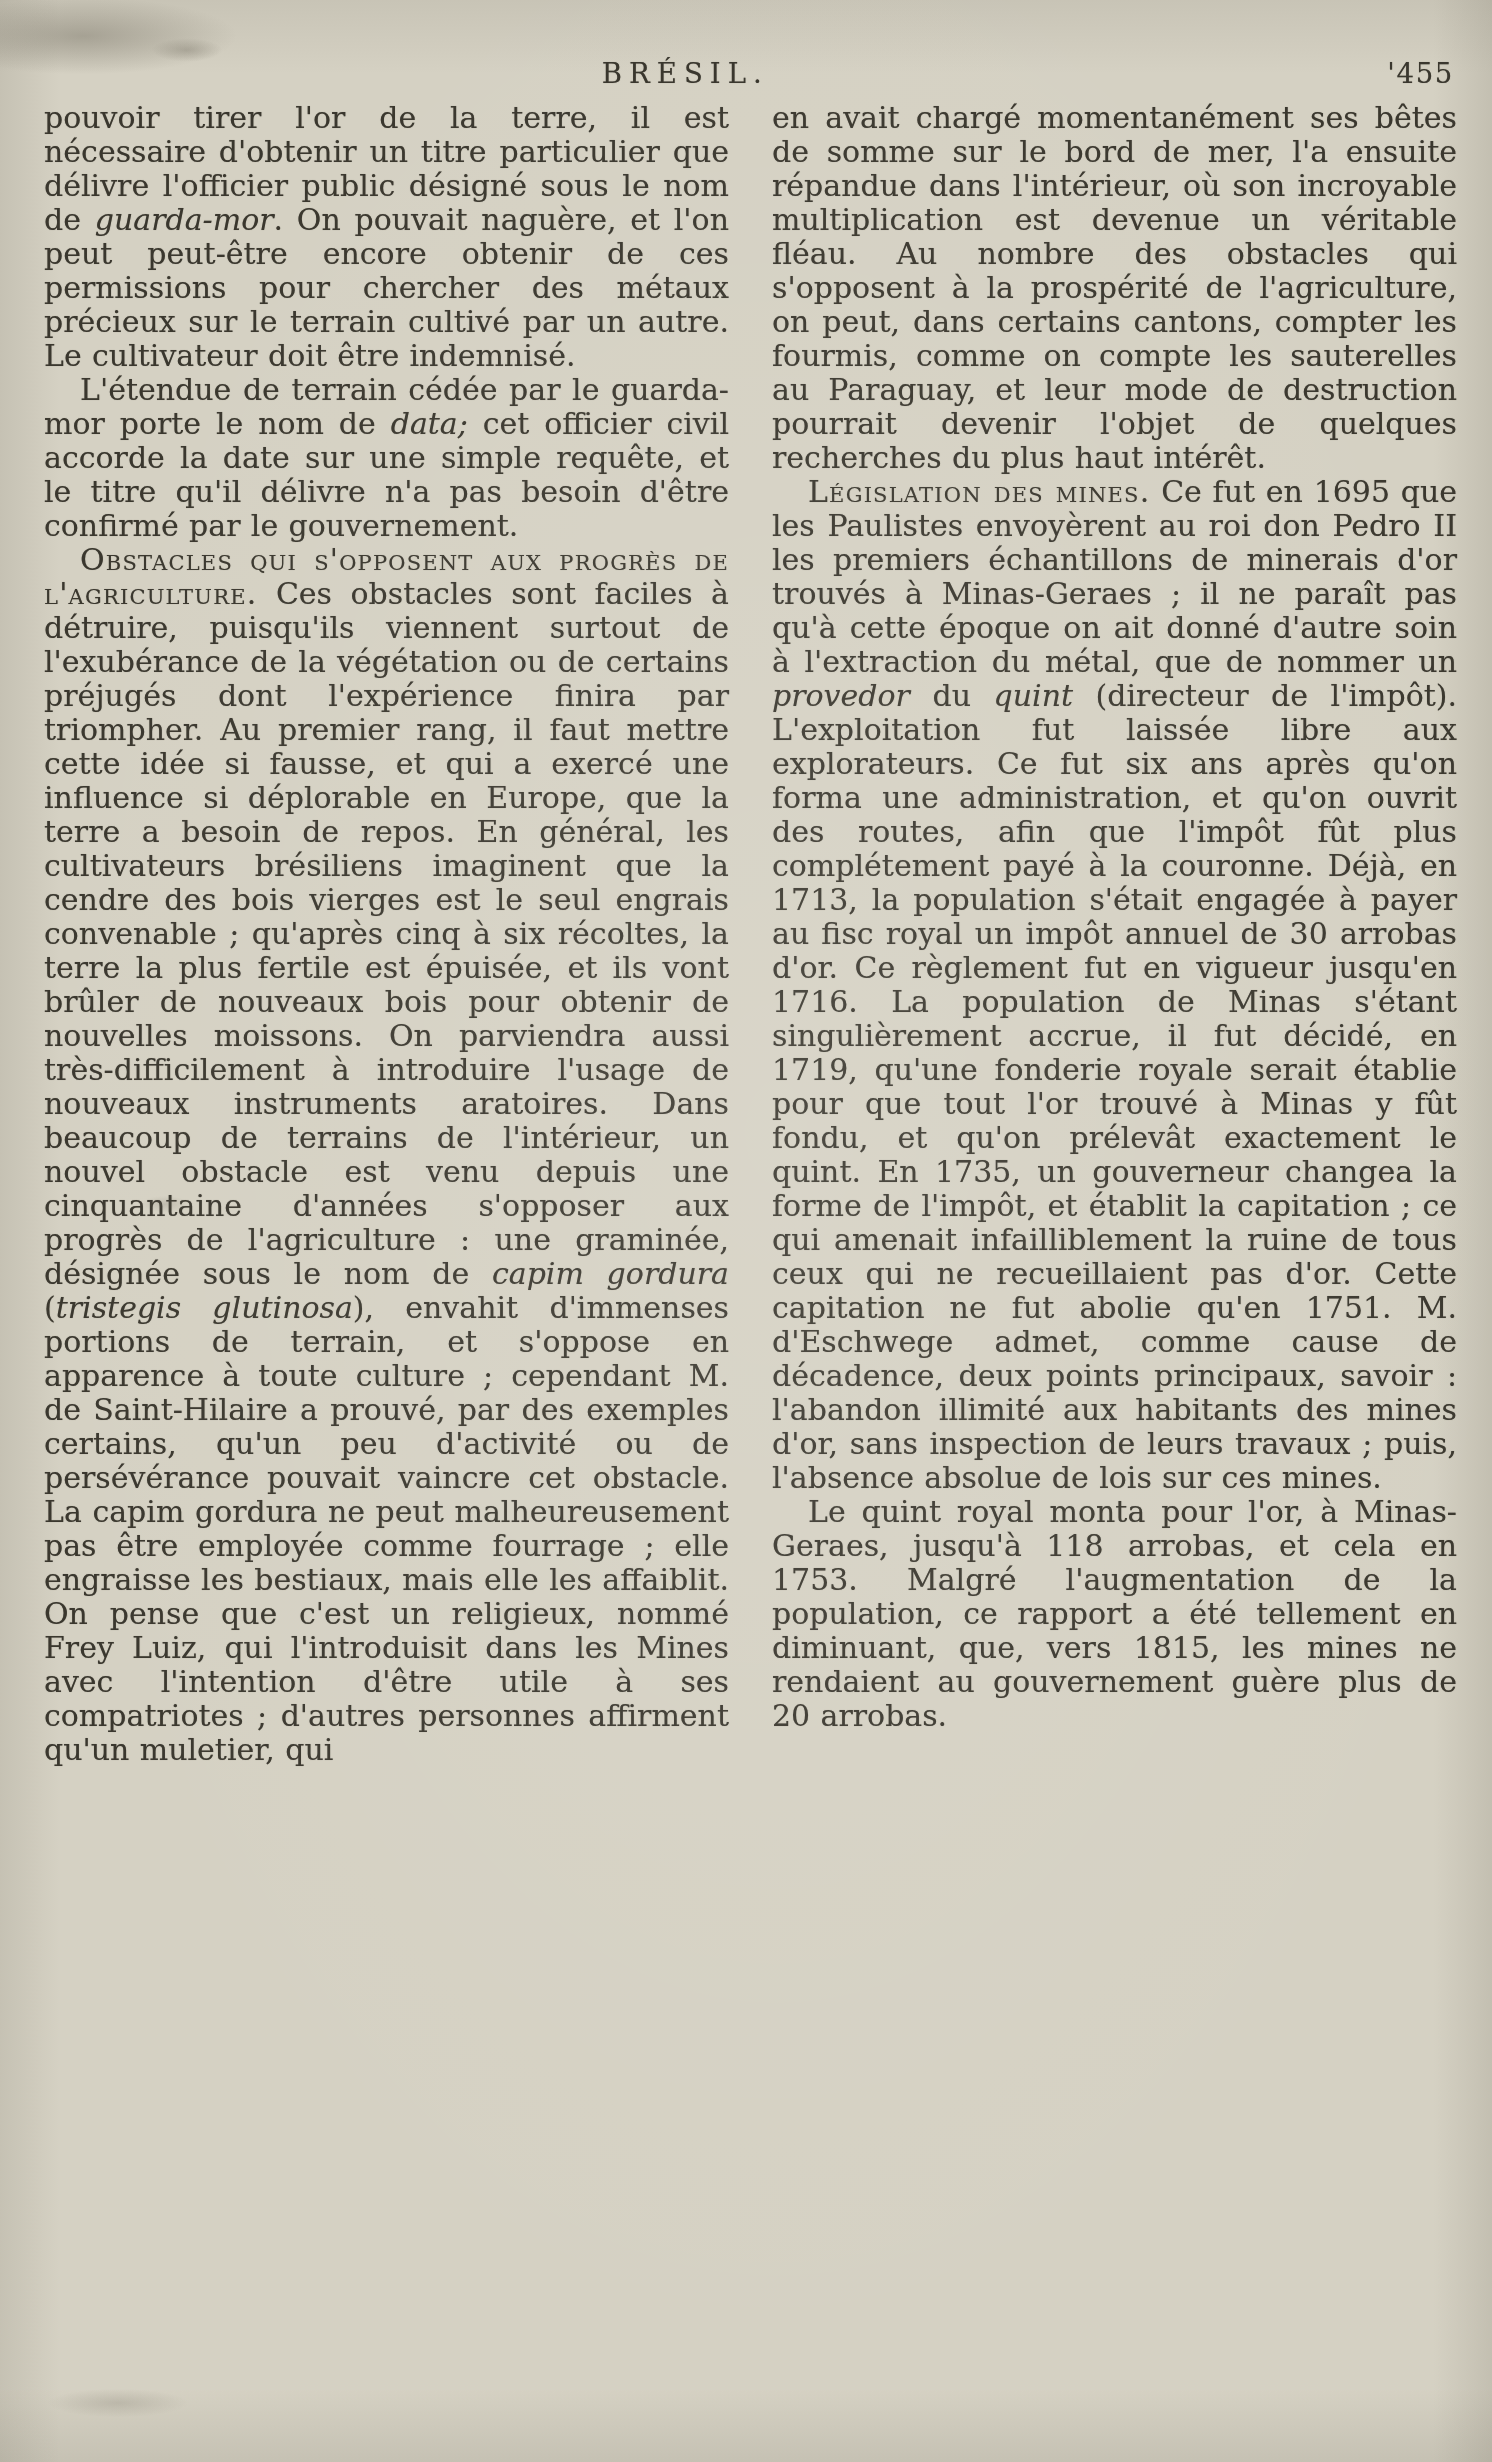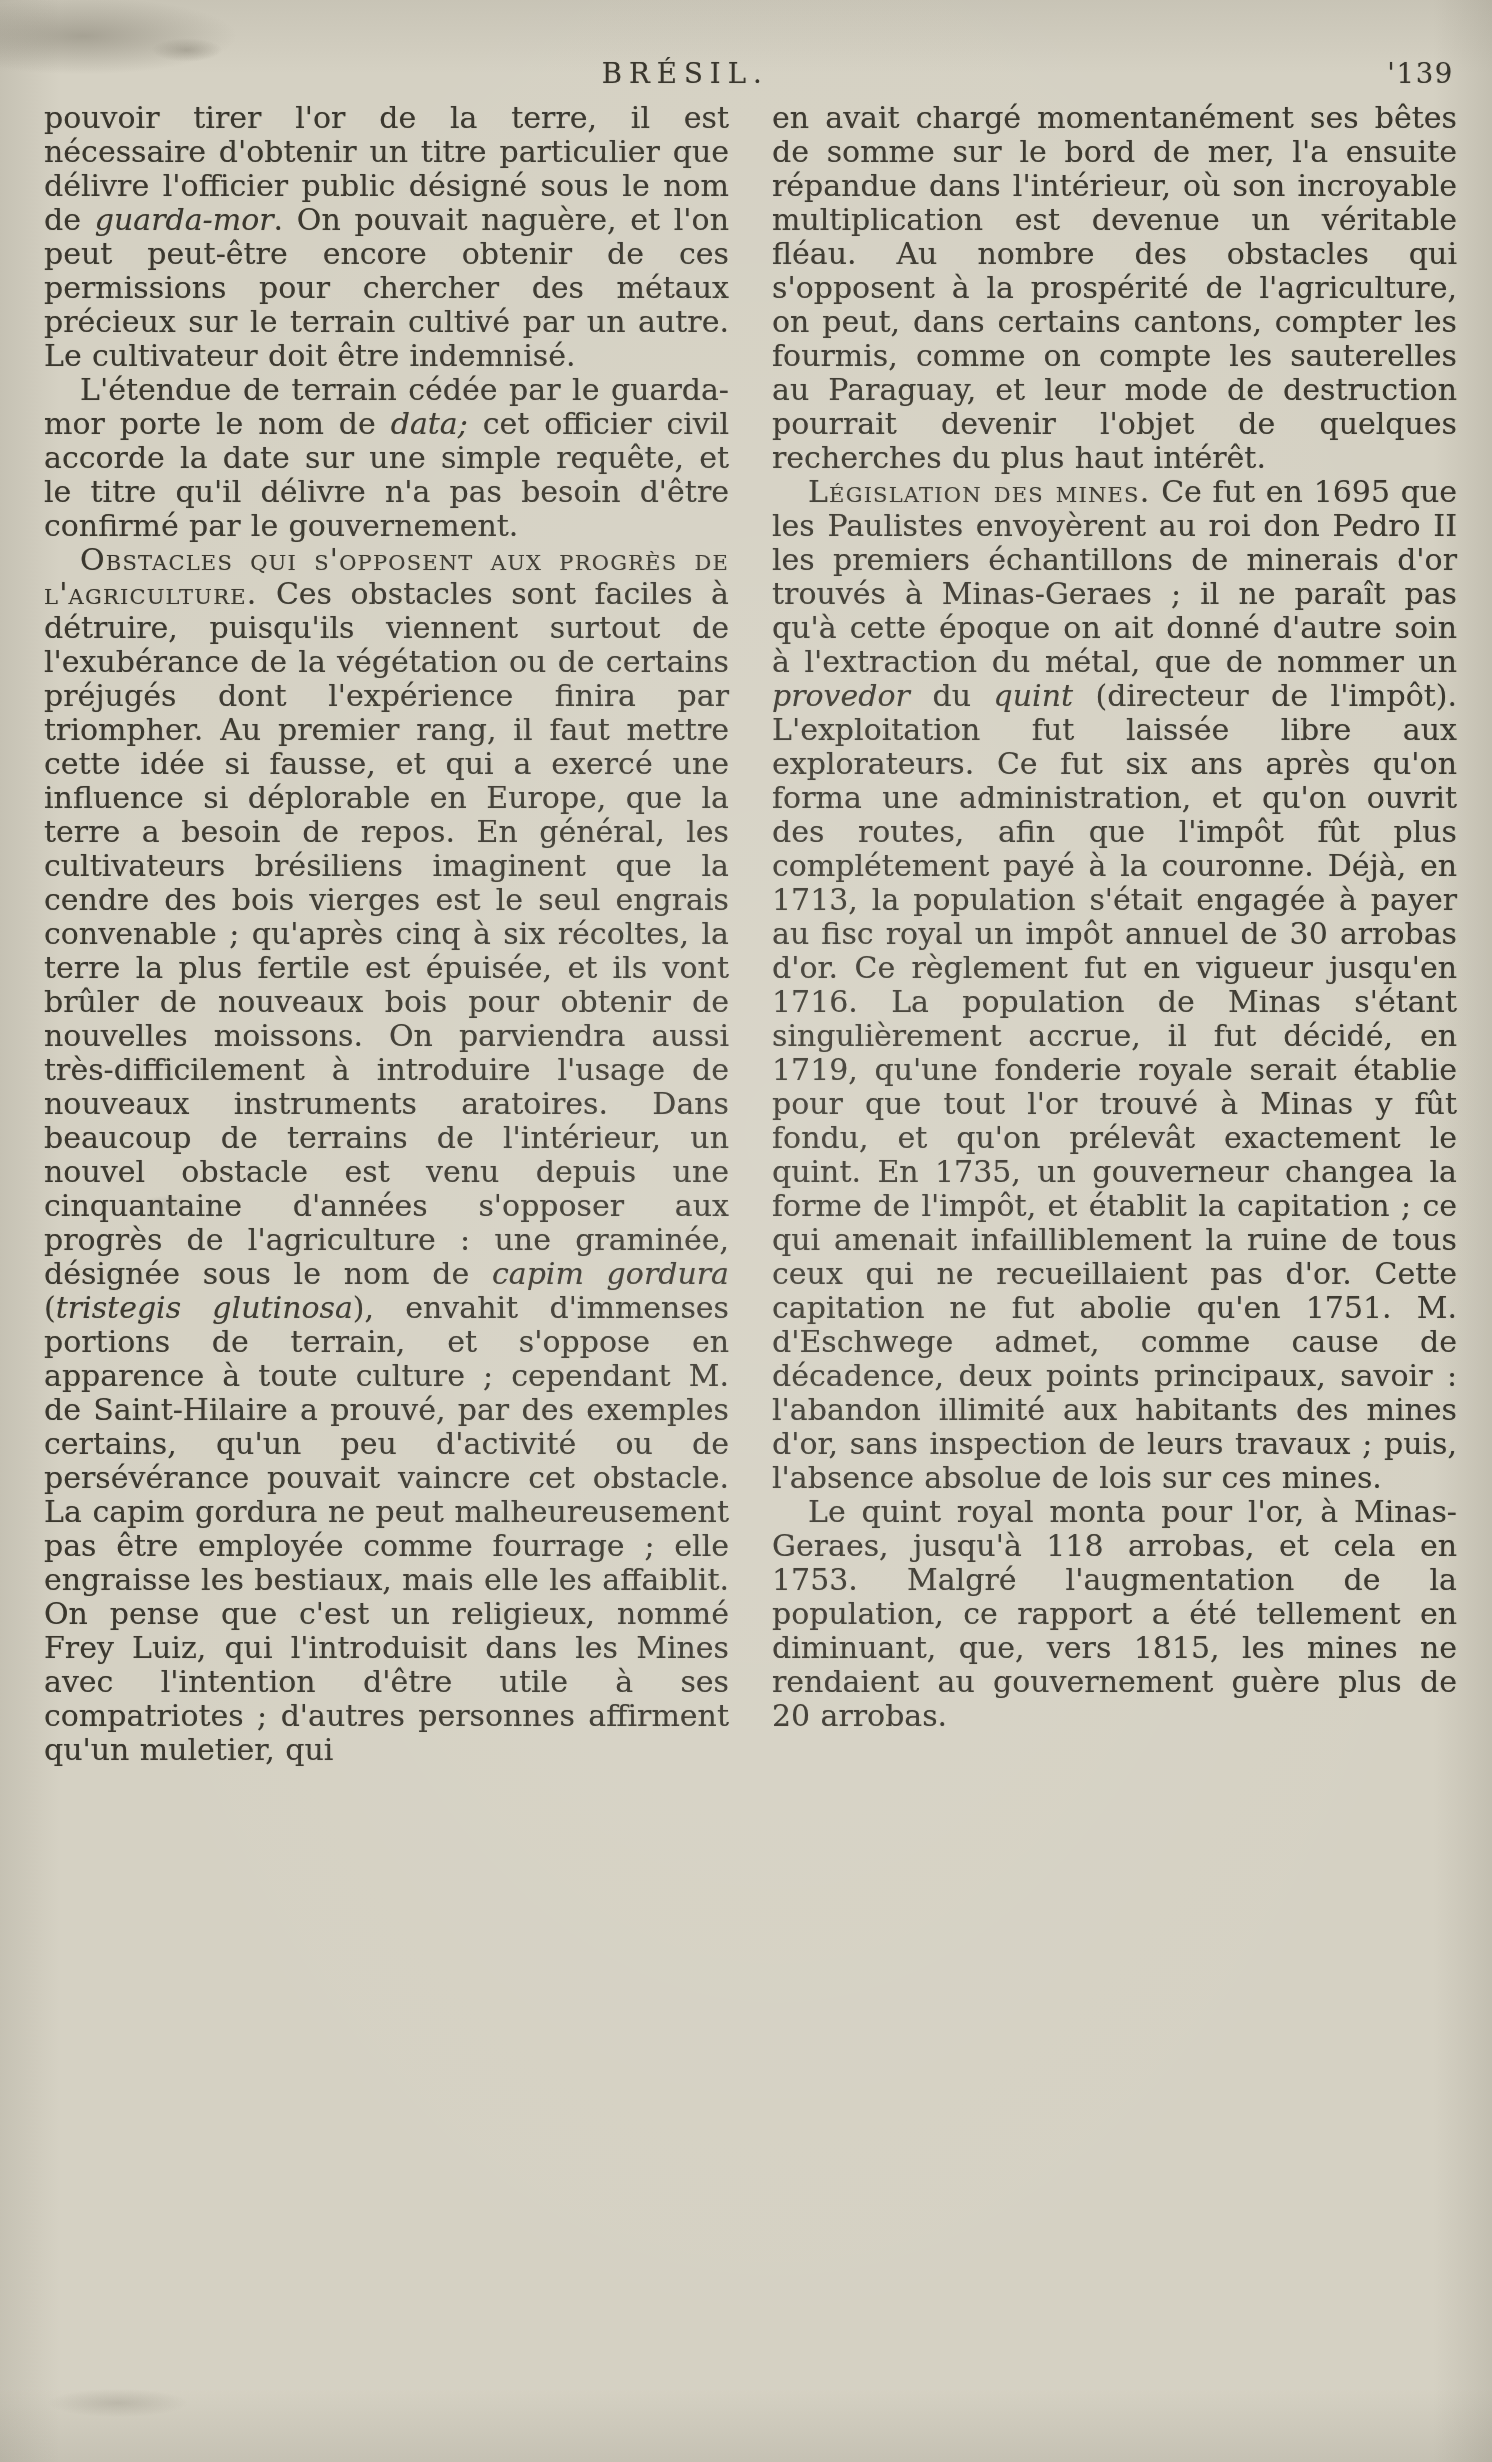--- a/index.html
+++ b/index.html
@@ -73,21 +73,21 @@
   .sc { font-variant: small-caps; letter-spacing: 1.2px; }
 </style>
 </head>
 <body>
 
 <div class="page">
   <div class="texture"></div>
 
   <div class="header">
     <span class="running-title">BRÉSIL.</span>
-    <span class="page-number">'139</span>
+    <span class="page-number">'455</span>
   </div>
 
   <div class="columns">
     <div class="col">
         <p><span>pouvoir tirer l'or de la terre, il est nécessaire d'obtenir un titre particulier que délivre l'officier public désigné sous le nom de </span><span class="it">guarda-mor</span><span>. On pouvait naguère, et l'on peut peut-être encore obtenir de ces permissions pour chercher des métaux précieux sur le terrain cultivé par un autre. Le cultivateur doit être indemnisé.</span></p>
         <p class="indent"><span>L'étendue de terrain cédée par le guarda-mor porte le nom de </span><span class="it">data;</span><span> cet officier civil accorde la date sur une simple requête, et le titre qu'il délivre n'a pas besoin d'être confirmé par le gouvernement.</span></p>
         <p class="indent"><span class="sc">Obstacles qui s'opposent aux progrès de l'agriculture.</span><span> Ces obstacles sont faciles à détruire, puisqu'ils viennent surtout de l'exubérance de la végétation ou de certains préjugés dont l'expérience finira par triompher. Au premier rang, il faut mettre cette idée si fausse, et qui a exercé une influence si déplorable en Europe, que la terre a besoin de repos. En général, les cultivateurs brésiliens imaginent que la cendre des bois vierges est le seul engrais convenable ; qu'après cinq à six récoltes, la terre la plus fertile est épuisée, et ils vont brûler de nouveaux bois pour obtenir de nouvelles moissons. On parviendra aussi très-difficilement à introduire l'usage de nouveaux instruments aratoires. Dans beaucoup de terrains de l'intérieur, un nouvel obstacle est venu depuis une cinquantaine d'années s'opposer aux progrès de l'agriculture : une graminée, désignée sous le nom de </span><span class="it">capim gordura</span><span> (</span><span class="it">tristegis glutinosa</span><span>), envahit d'immenses portions de terrain, et s'oppose en apparence à toute culture ; cependant M. de Saint-Hilaire a prouvé, par des exemples certains, qu'un peu d'activité ou de persévérance pouvait vaincre cet obstacle. La capim gordura ne peut malheureusement pas être employée comme fourrage ; elle engraisse les bestiaux, mais elle les affaiblit. On pense que c'est un religieux, nommé Frey Luiz, qui l'introduisit dans les Mines avec l'intention d'être utile à ses compatriotes ; d'autres personnes affirment qu'un muletier, qui</span></p>
       </div>
     <div class="col">
         <p><span>en avait chargé momentanément ses bêtes de somme sur le bord de mer, l'a ensuite répandue dans l'intérieur, où son incroyable multiplication est devenue un véritable fléau. Au nombre des obstacles qui s'opposent à la prospérité de l'agriculture, on peut, dans certains cantons, compter les fourmis, comme on compte les sauterelles au Paraguay, et leur mode de destruction pourrait devenir l'objet de quelques recherches du plus haut intérêt.</span></p>

